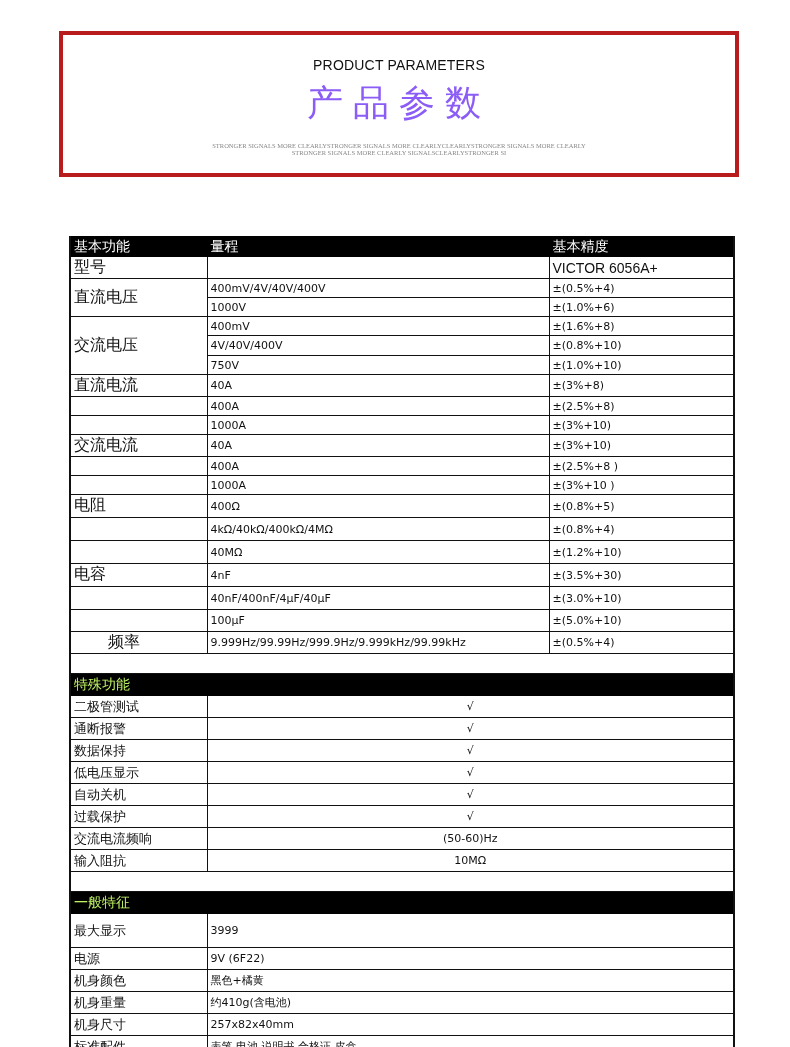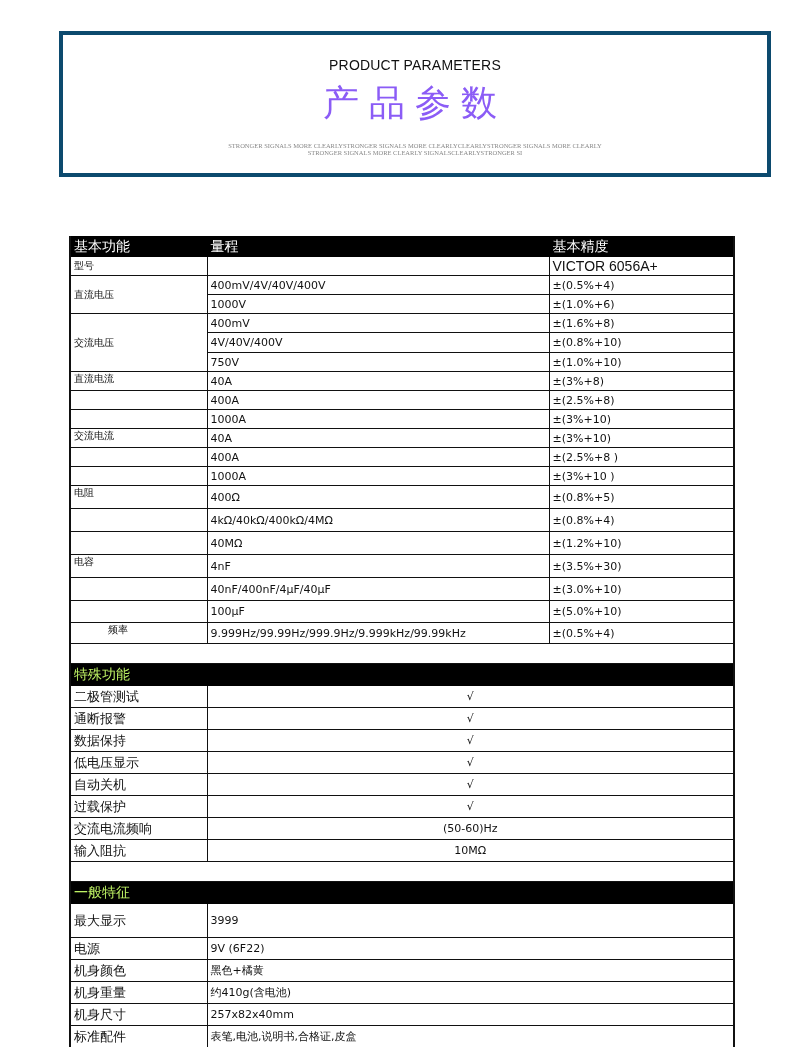--- a/index.html
+++ b/index.html
@@ -1,23 +1,23 @@
 <!DOCTYPE html>
 <html><head>
 <meta charset="utf-8">
 <style>
   html, body { margin: 0; padding: 0; background: #ffffff; }
   body { width: 790px; height: 1047px; position: relative; overflow: hidden; font-family: "DejaVu Sans", sans-serif; color: #111; }
-  .banner { position: absolute; left: 59px; top: 31px; width: 672px; height: 138px; border: 4px solid #0c4a6e; background: #fff; padding-left: 32px; }
+  .banner { position: absolute; left: 59px; top: 31px; width: 672px; height: 138px; border: 4px solid #b91c1c; background: #fff; }
   .banner .en { position: absolute; top: 22px; left: 0; right: 0; text-align: center; font-family: "Liberation Sans", sans-serif; font-size: 14px; color: #111; letter-spacing: 0.2px; }
   .banner .cn { position: absolute; top: 44px; left: 0; right: 0; text-align: center; font-family: "DejaVu Sans", sans-serif; font-size: 36px; font-weight: 200; color: #8b5cf6; letter-spacing: 10px; }
   .banner .slogan { position: absolute; top: 107px; left: 0; right: 0; text-align: center; font-family: "Liberation Serif", serif; font-size: 6.5px; line-height: 7px; color: #888; }
   .tbl { position: absolute; left: 69px; top: 236px; width: 664px; border-collapse: collapse; table-layout: fixed; }
   .tbl td { border: 1px solid #111; padding: 0 0 0 3px; font-size: 11px; color: #111; white-space: nowrap; overflow: hidden; vertical-align: middle; }
-  .tbl td.lbl { font-size: 10px; }
+  .tbl td.lbl { font-size: 16px; }
   .tbl td.lbl-s { font-size: 13px; }
   .tbl tr.head td { background: #000; color: #fff; font-size: 14px; border-color: #000; height: 19px; }
   .tbl tr.sec td { background: #000; color: #bef264; font-size: 14px; border-color: #000; height: 21px; }
   .tbl tr.gap td { height: 19px; border-left: 2px solid #111; border-right: 2px solid #111; }
   .tbl td.center { text-align: center; padding: 0; }
   .tbl td.model { font-size: 14px; font-family: "Liberation Sans", sans-serif; }
   .tbl { border-left: 2px solid #111; border-right: 2px solid #111; }
 </style>
 </head>
 <body>

